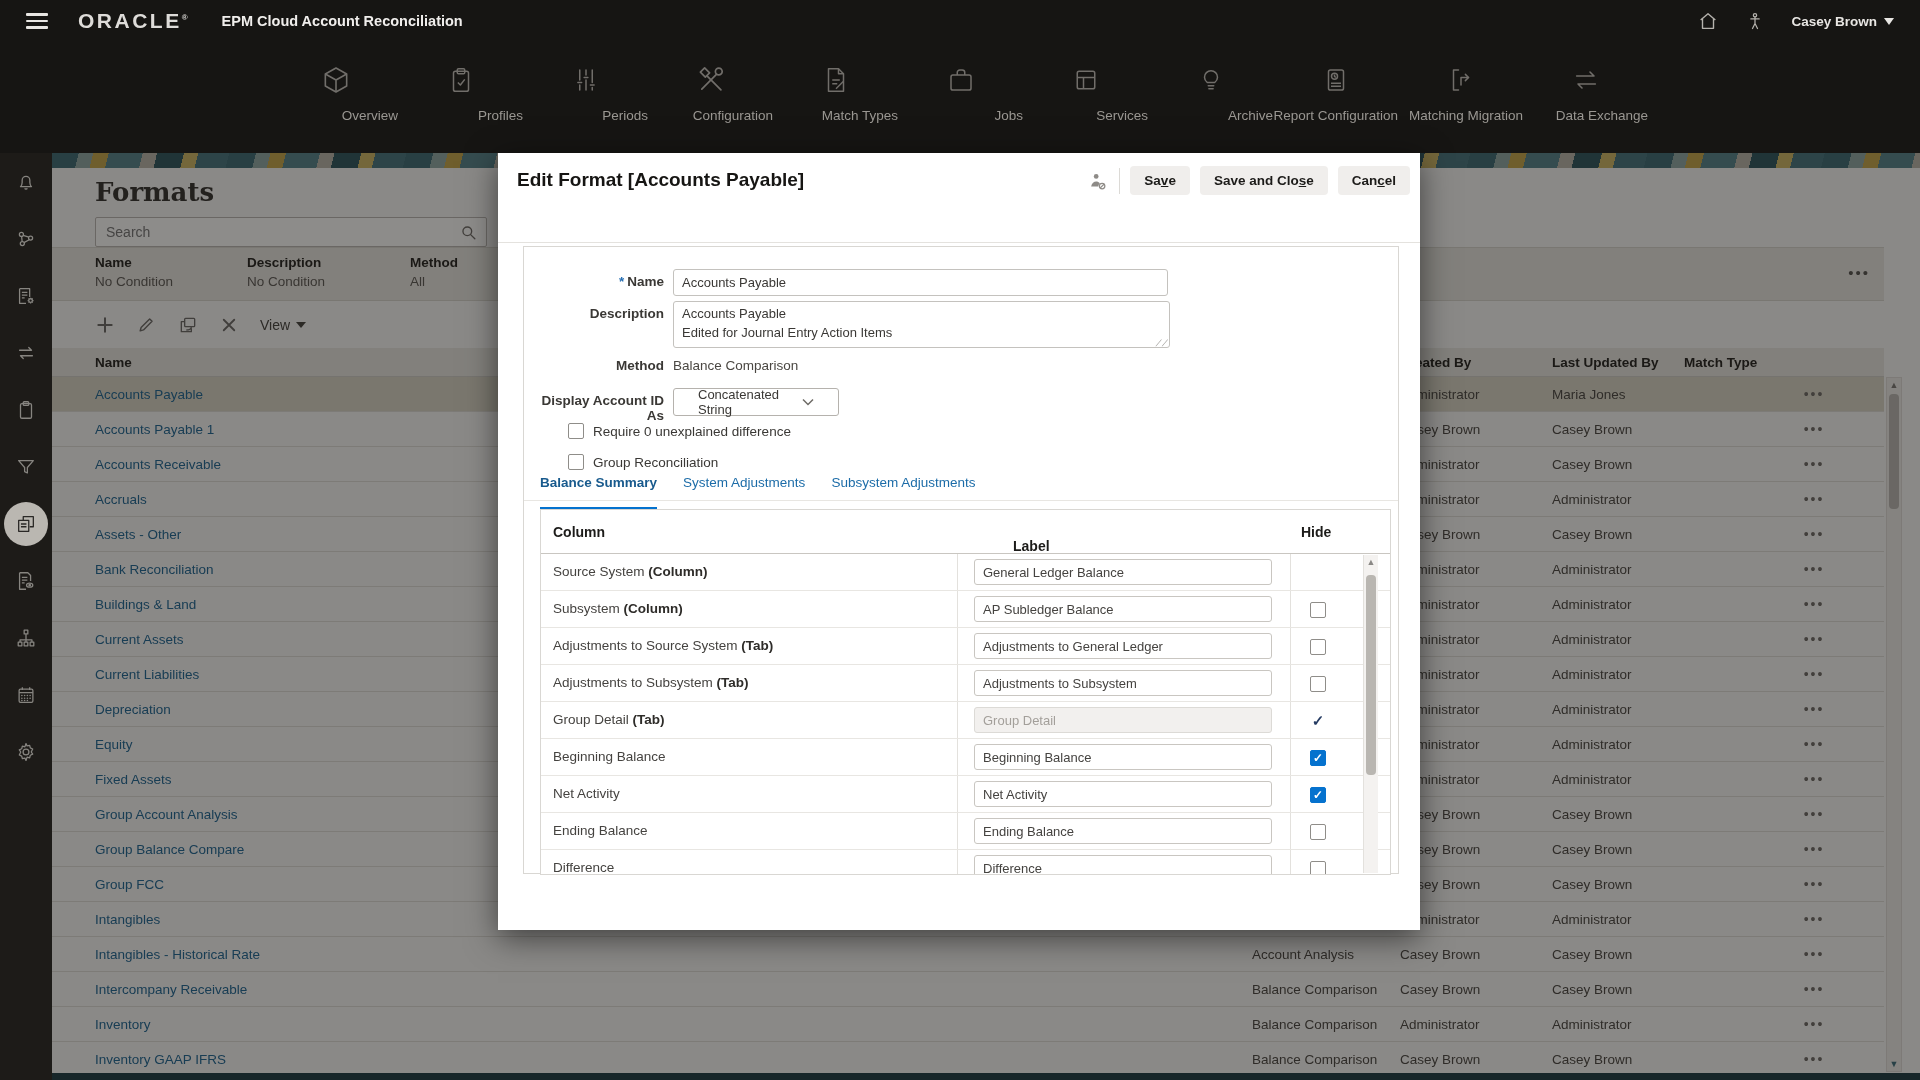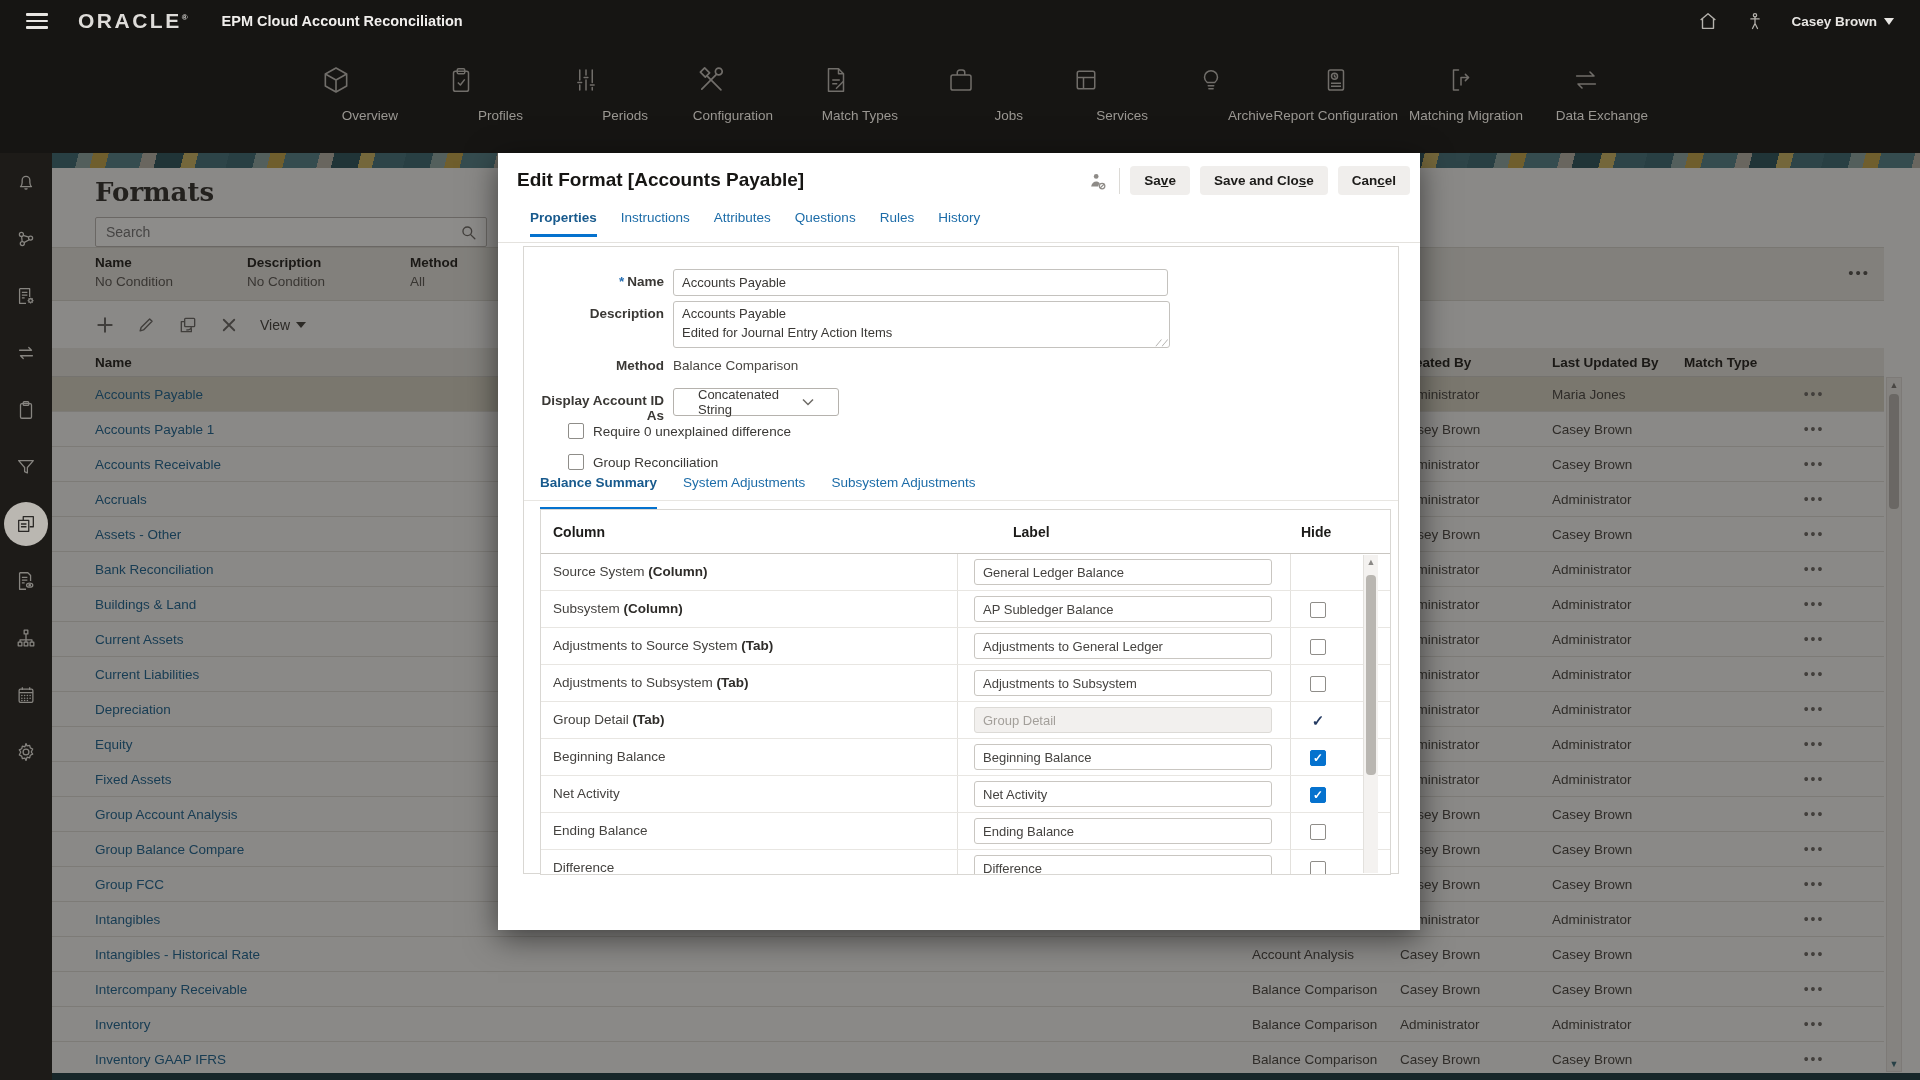--- a/index.html
+++ b/index.html
@@ -94,21 +94,21 @@
   .cb-row { position:absolute; left:44px; display:flex; align-items:center; gap:9px; font-size:13.5px; color:#3a3835; }
   .cb { width:16px; height:16px; border:1.5px solid #8f8d89; border-radius:2px; background:#fff; display:inline-flex; align-items:center; justify-content:center; cursor:pointer; flex:0 0 auto; }
   .cb.checked { background:#0572ce; border-color:#0572ce; color:#fff; font-size:12px; font-weight:700; }
   .subtabs { position:absolute; left:16px; top:228px; display:flex; gap:26px; font-size:13.5px; }
   .subtab { color:#1c6ca8; padding-bottom:17px; cursor:pointer; }
   .subtab.active { color:#185a8d; font-weight:700; border-bottom:3px solid #0572ce; }
   .subtab-sep { position:absolute; left:0; top:253px; width:100%; border-top:1px solid #e8e6e2; }
   .grid { position:absolute; left:16px; top:262px; width:851px; height:366px; border:1px solid #d9d7d3; overflow:hidden; background:#fff; }
   .g-header { position:relative; height:44px; border-bottom:1px solid #c9c6c1; font-size:14px; font-weight:700; color:#1c1b19; }
   .g-header .h-col { position:absolute; left:12px; top:14px; }
-  .g-header .h-label { position:absolute; left:434px; top:14px;padding-left:38px; }
+  .g-header .h-label { position:absolute; left:434px; top:28px;padding-left:38px; }
   .g-header .h-hide { position:absolute; left:760px; top:14px; }
   .grow { position:relative; height:37px; border-bottom:1px solid #e8e6e2; }
   .g-col { position:absolute; left:12px; top:10px; font-size:13.5px; color:#454340; }
   .g-col b { color:#2e2c29; }
   .vline1, .vline2 { position:absolute; top:44px; bottom:0; width:1px; background:#e3e1dd; }
   .vline1 { left:416px; } .vline2 { left:749px; }
   .ginput { position:absolute; left:433px; top:5px; width:298px; height:26px; border:1px solid #c9c6c1; border-radius:3px; padding:0 8px; font-size:13px; color:#454340; font-family:inherit; background:#fff; }
   .ginput.disabled-input { background:#f2f0ee; border-color:#dcdad6; color:#a39f9a; }
   .g-hide { position:absolute; left:749px; width:56px; height:37px; display:flex; align-items:center; justify-content:center; }
   .checkglyph { color:#253b62; font-size:15px; font-weight:700; }
@@ -619,28 +619,20 @@
             <circle cx="16.5" cy="17.5" r="3" fill="none" stroke="currentColor" stroke-width="1.3"></circle>
             <path d="M14.5 19.5l4-4" stroke="currentColor" stroke-width="1.3"></path>
           </svg>
         </span>
       <span class="divider"></span>
       <button class="m-btn"><span>Sa</span><u>v</u><span>e</span></button>
       <button class="m-btn"><span>Save and Clo</span><u>s</u><span>e</span></button>
       <button class="m-btn"><span>Can</span><u>c</u><span>el</span></button>
     </div>
 
-    <div class="m-tabs">
-      <span class="m-tab active">Properties</span>
-      <span class="m-tab">Instructions</span>
-      <span class="m-tab">Attributes</span>
-      <span class="m-tab">Questions</span>
-      <span class="m-tab">Rules</span>
-      <span class="m-tab">History</span>
-    </div>
     <div class="m-sep"></div>
 
     <div class="panel">
       <div class="f-row" style="top:22px;">
         <div class="f-label"><span class="req">*</span><span>Name</span></div>
         <div class="f-ctrl"><input class="tinput" value="Accounts Payable" style=""></div>
       </div>
       <div class="f-row" style="top:54px;">
         <div class="f-label">Description</div>
         <div class="f-ctrl tarea-wrap">

